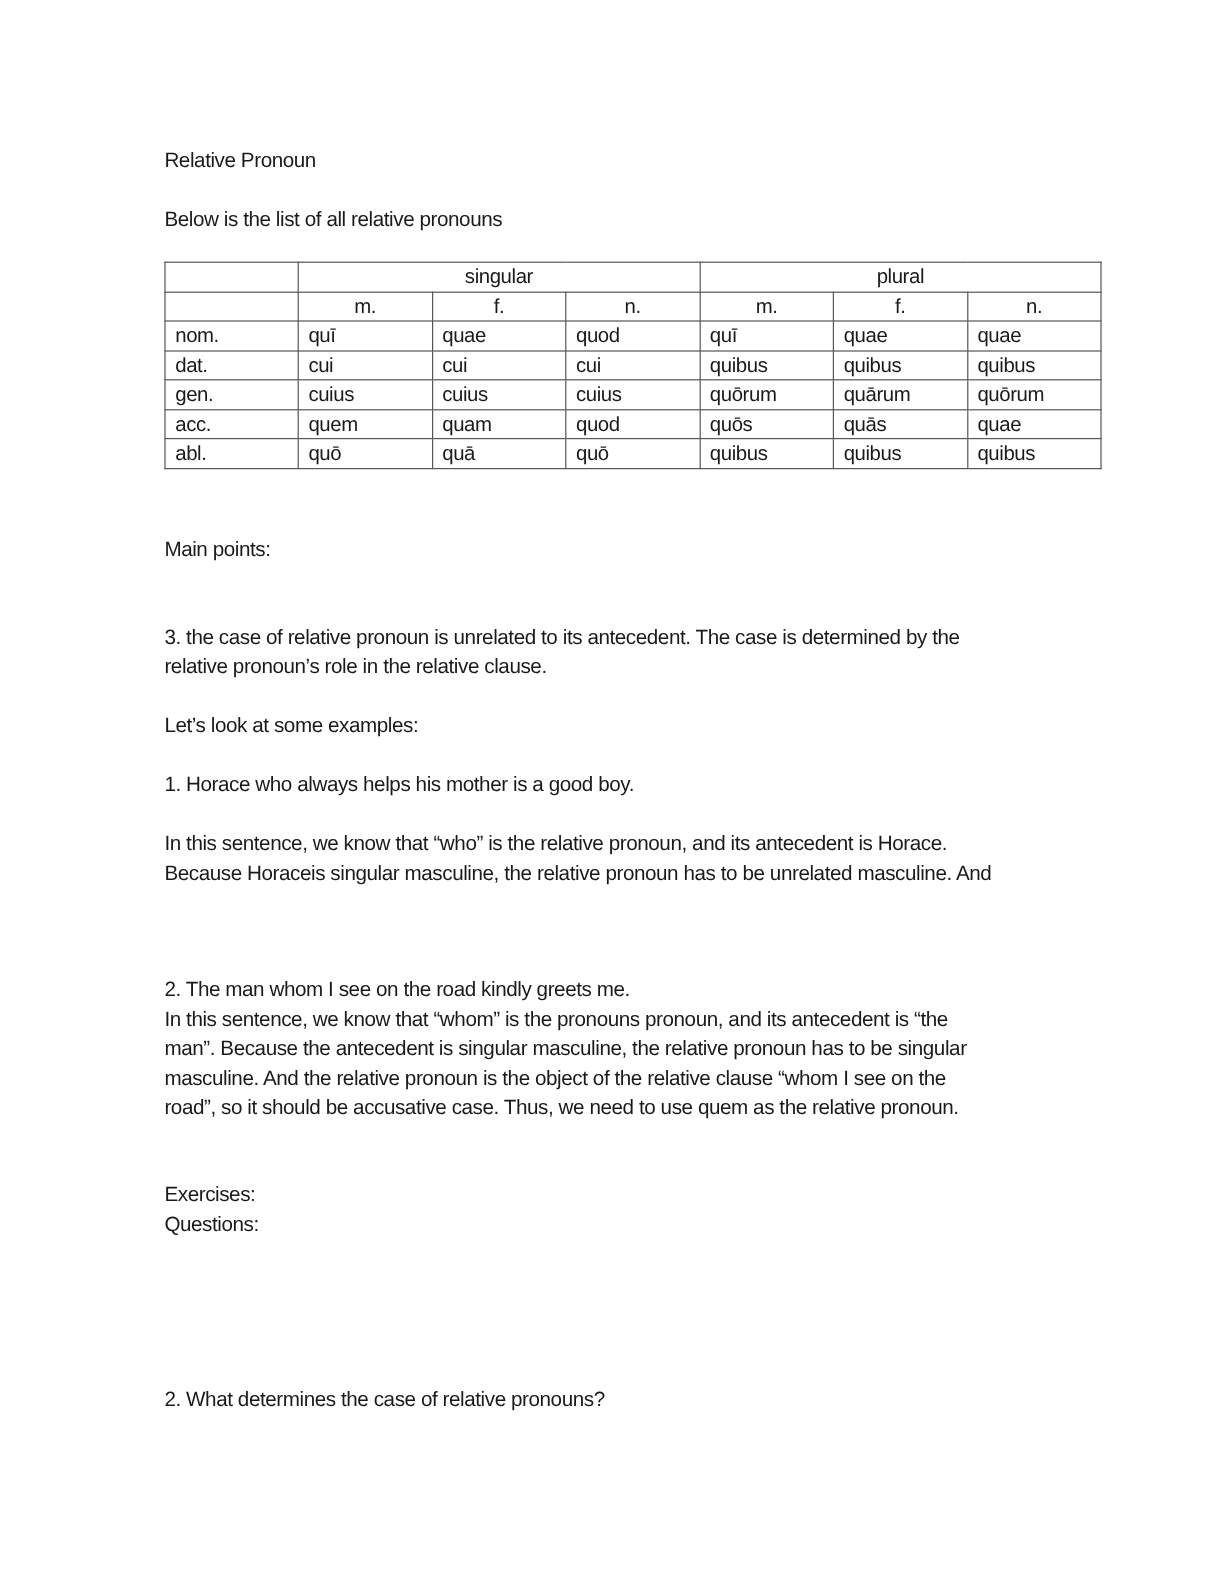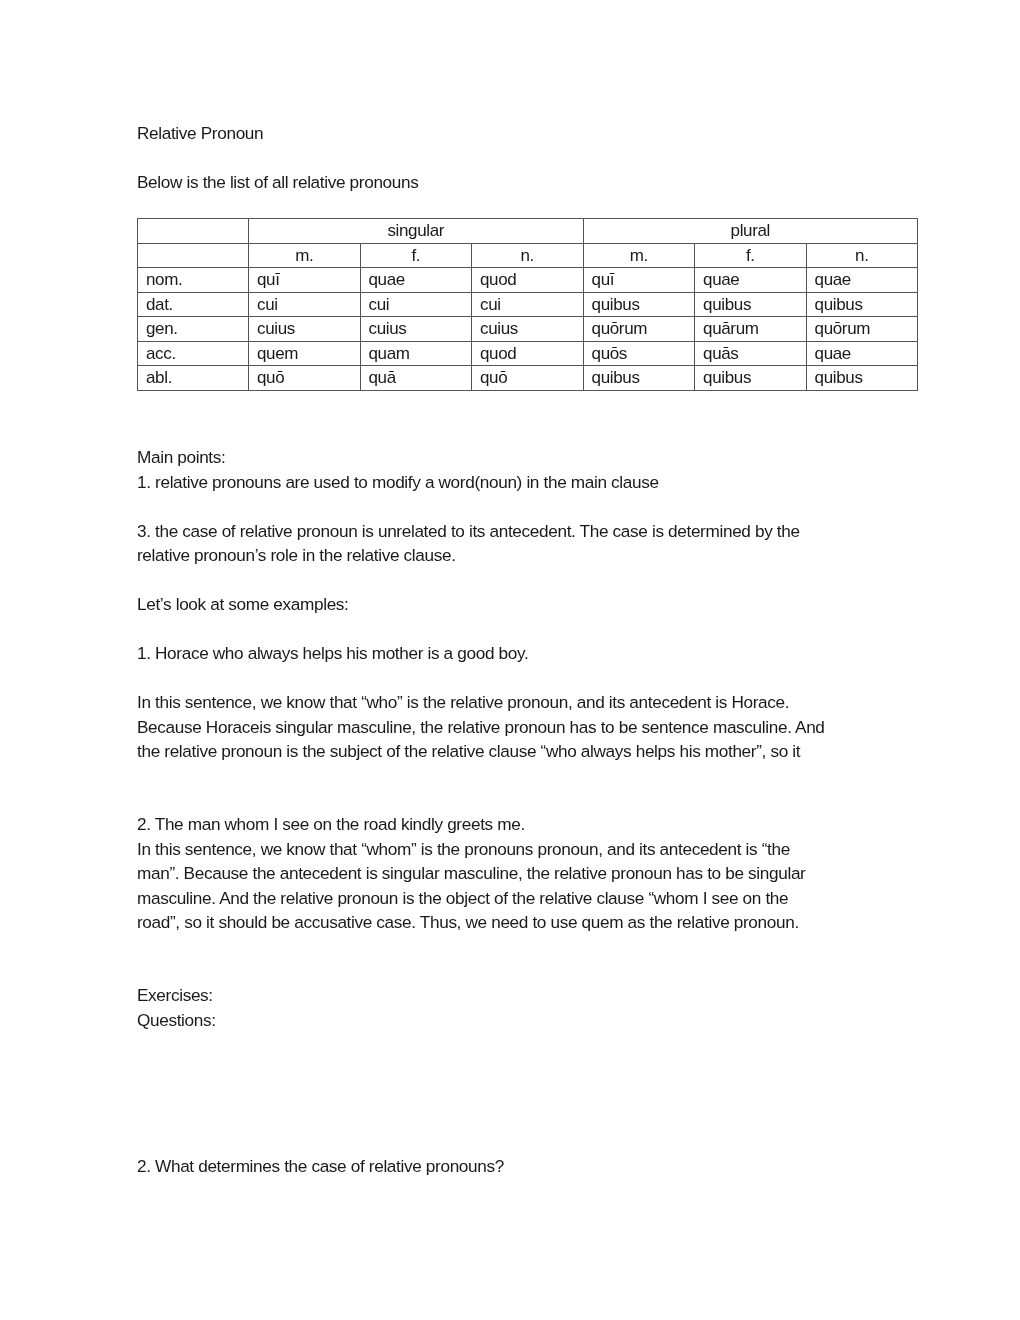--- a/index.html
+++ b/index.html
@@ -99,30 +99,28 @@
       <td>quā</td>
       <td>quō</td>
       <td>quibus</td>
       <td>quibus</td>
       <td>quibus</td>
     </tr>
   </tbody>
     </table>
 
   <div class="line" style="top:445px">Main points:</div>
-  <div class="line" style="top:469.5px">1. relative pronouns are used to modify a word(noun) in the main clause</div>
   <div class="line" style="top:518.5px">3. the case of relative pronoun is unrelated to its antecedent. The case is determined by the</div>
   <div class="line" style="top:543px">relative pronoun’s role in the relative clause.</div>
 
   <div class="line" style="top:592px">Let’s look at some examples:</div>
 
   <div class="line" style="top:641px">1. Horace who always helps his mother is a good boy.</div>
   <div class="line" style="top:690px">In this sentence, we know that “who” is the relative pronoun, and its antecedent is Horace.</div>
-  <div class="line" style="top:714.5px">Because Horaceis singular masculine, the relative pronoun has to be sentence masculine. And</div>
-  <div class="line" style="top:739px">the relative pronoun is the subject of the relative clause “who always helps his mother”, so it</div>
+  <div class="line" style="top:714.5px">Because Horaceis singular masculine, the relative pronoun has to be unrelated masculine. And</div>
 
   <div class="line" style="top:812px">2. The man whom I see on the road kindly greets me.</div>
   <div class="line" style="top:836.5px">In this sentence, we know that “whom” is the pronouns pronoun, and its antecedent is “the</div>
   <div class="line" style="top:861px">man”. Because the antecedent is singular masculine, the relative pronoun has to be singular</div>
   <div class="line" style="top:885.5px">masculine. And the relative pronoun is the object of the relative clause “whom I see on the</div>
   <div class="line" style="top:910px">road”, so it should be accusative case. Thus, we need to use quem as the relative pronoun.</div>
 
   <div class="line" style="top:983px">Exercises:</div>
   <div class="line" style="top:1007.5px">Questions:</div>
   <div class="line" style="top:1154px">2. What determines the case of relative pronouns?</div>

